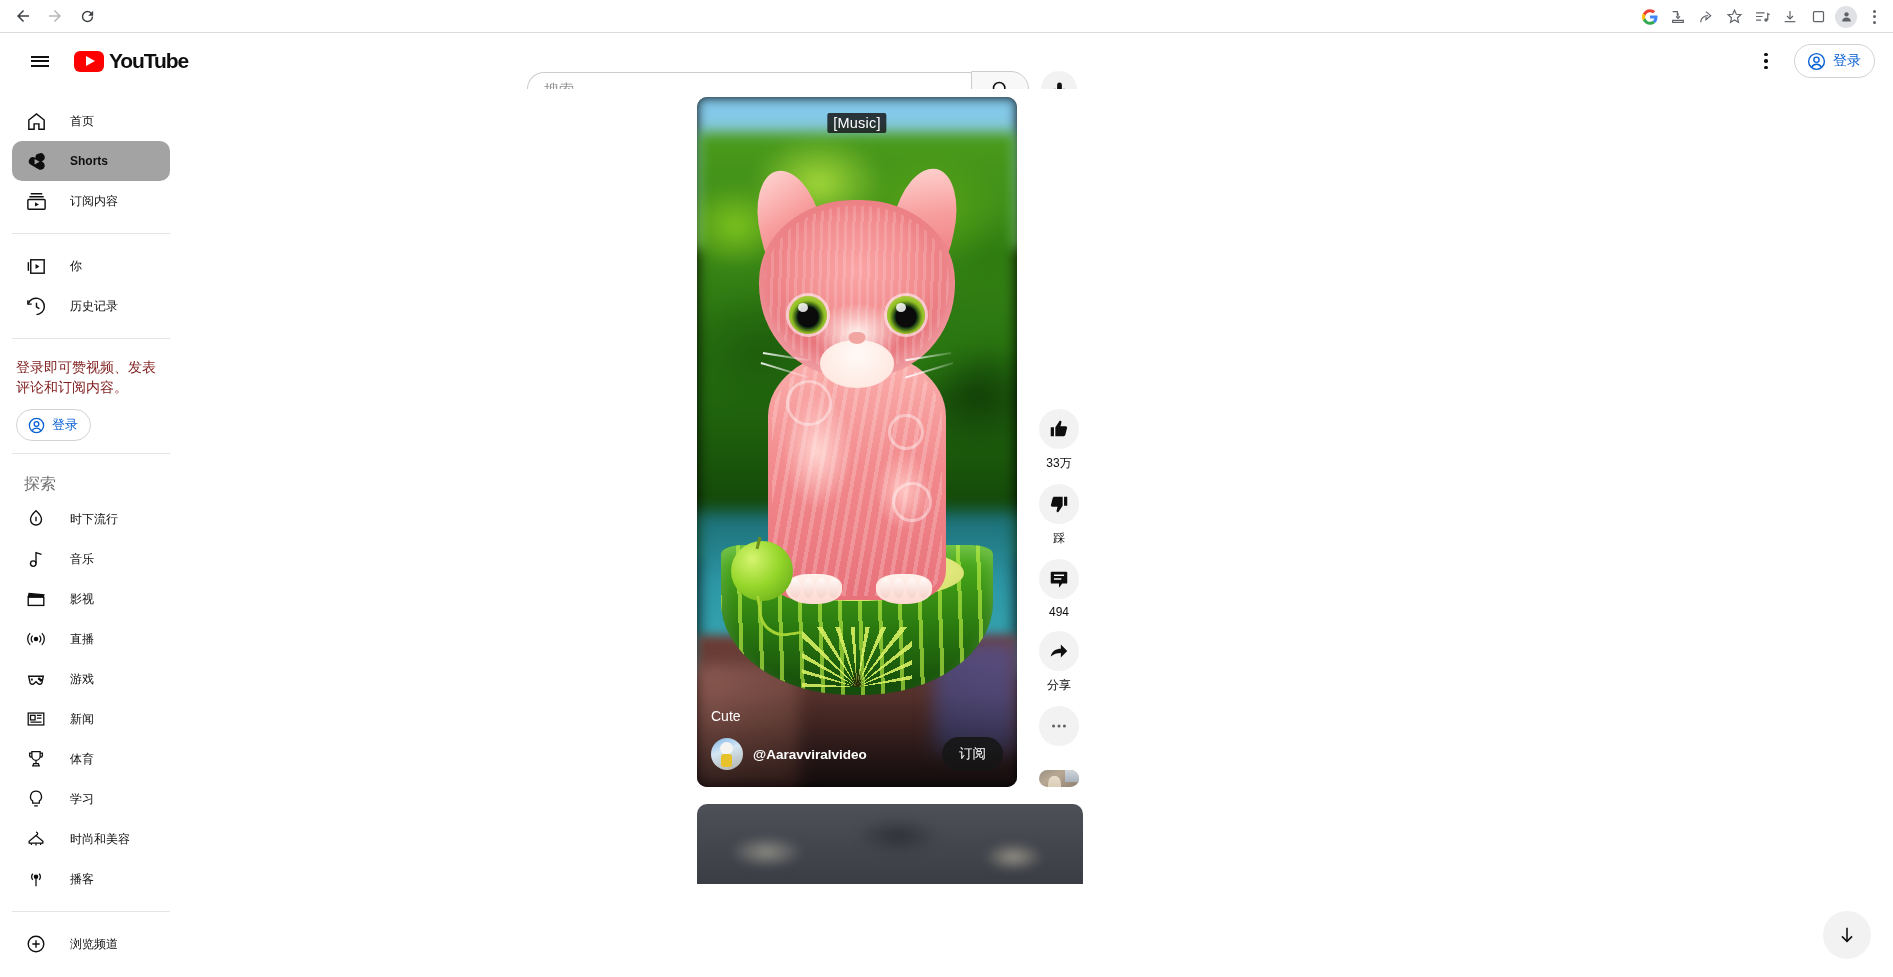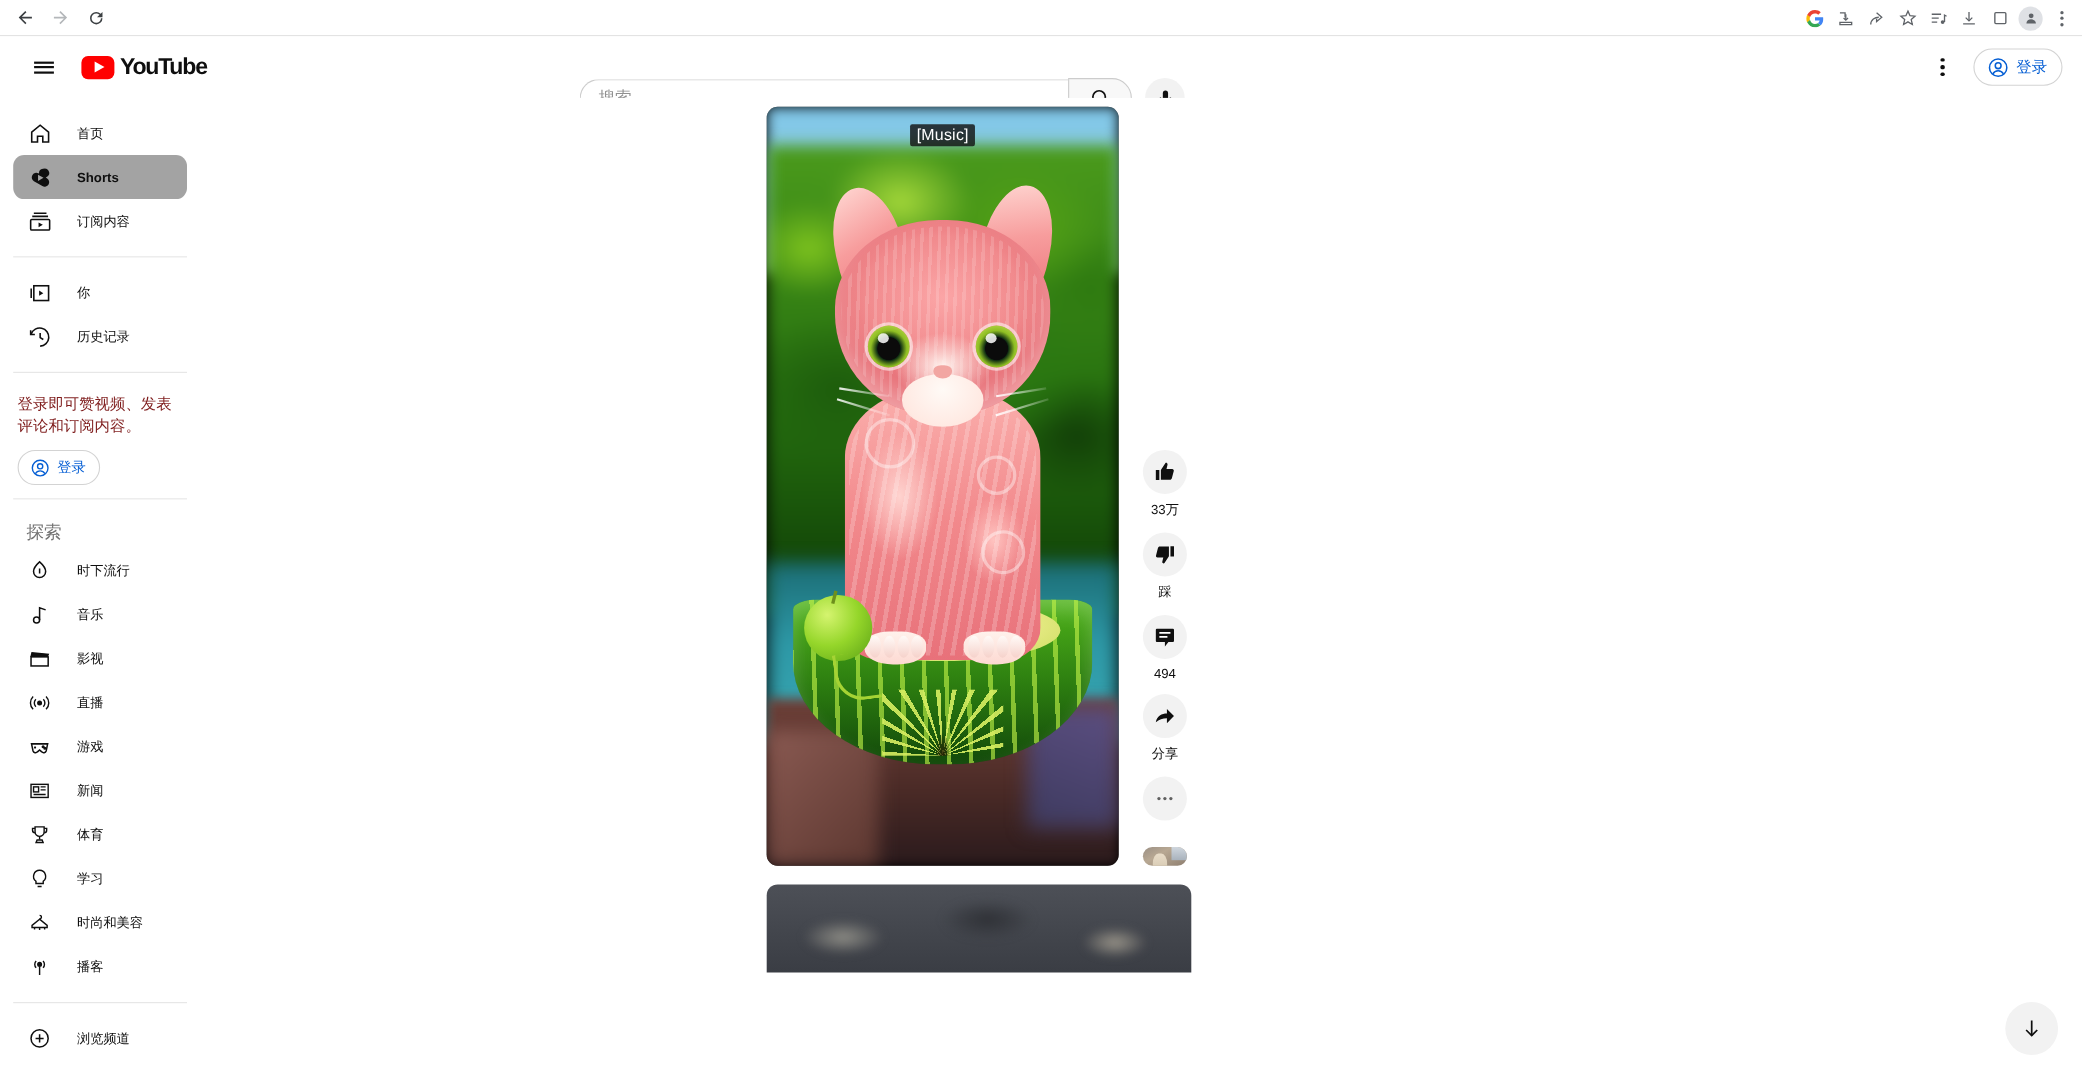--- a/index.html
+++ b/index.html
@@ -874,20 +874,28 @@
             <div class="whisker" style="right:2px;top:162px;width:50px;transform:rotate(-17deg);transform-origin:right center"></div>
           </div>
         </div>
 
         <div class="apple"></div>
         <div class="stem"></div>
       </div>
 
       <div class="caption">[Music]</div>
 
+      <div class="meta">
+        <div class="video-title">Cute</div>
+        <div class="channel-row">
+          <div class="ch-avatar"></div>
+          <div class="ch-name">@Aaravviralvideo</div>
+          <div class="sub-btn">订阅</div>
+        </div>
+      </div>
     </div>
 
     <div class="actions">
       <div class="action">
         <div class="action-btn">
           <svg width="22" height="22" viewBox="0 0 24 24" fill="#0f0f0f">
             <path d="M3 10h3.5v10H3zM8 10.2l4.4-6.7c.4-.6 1.3-.6 1.8-.1.4.4.5.9.4 1.4L13.6 9h5.7c1 0 1.8 1 1.5 2l-1.9 7.3c-.2.9-1 1.5-1.9 1.5H8z"></path>
           </svg>
         </div>
         <div class="action-label">33万</div>

